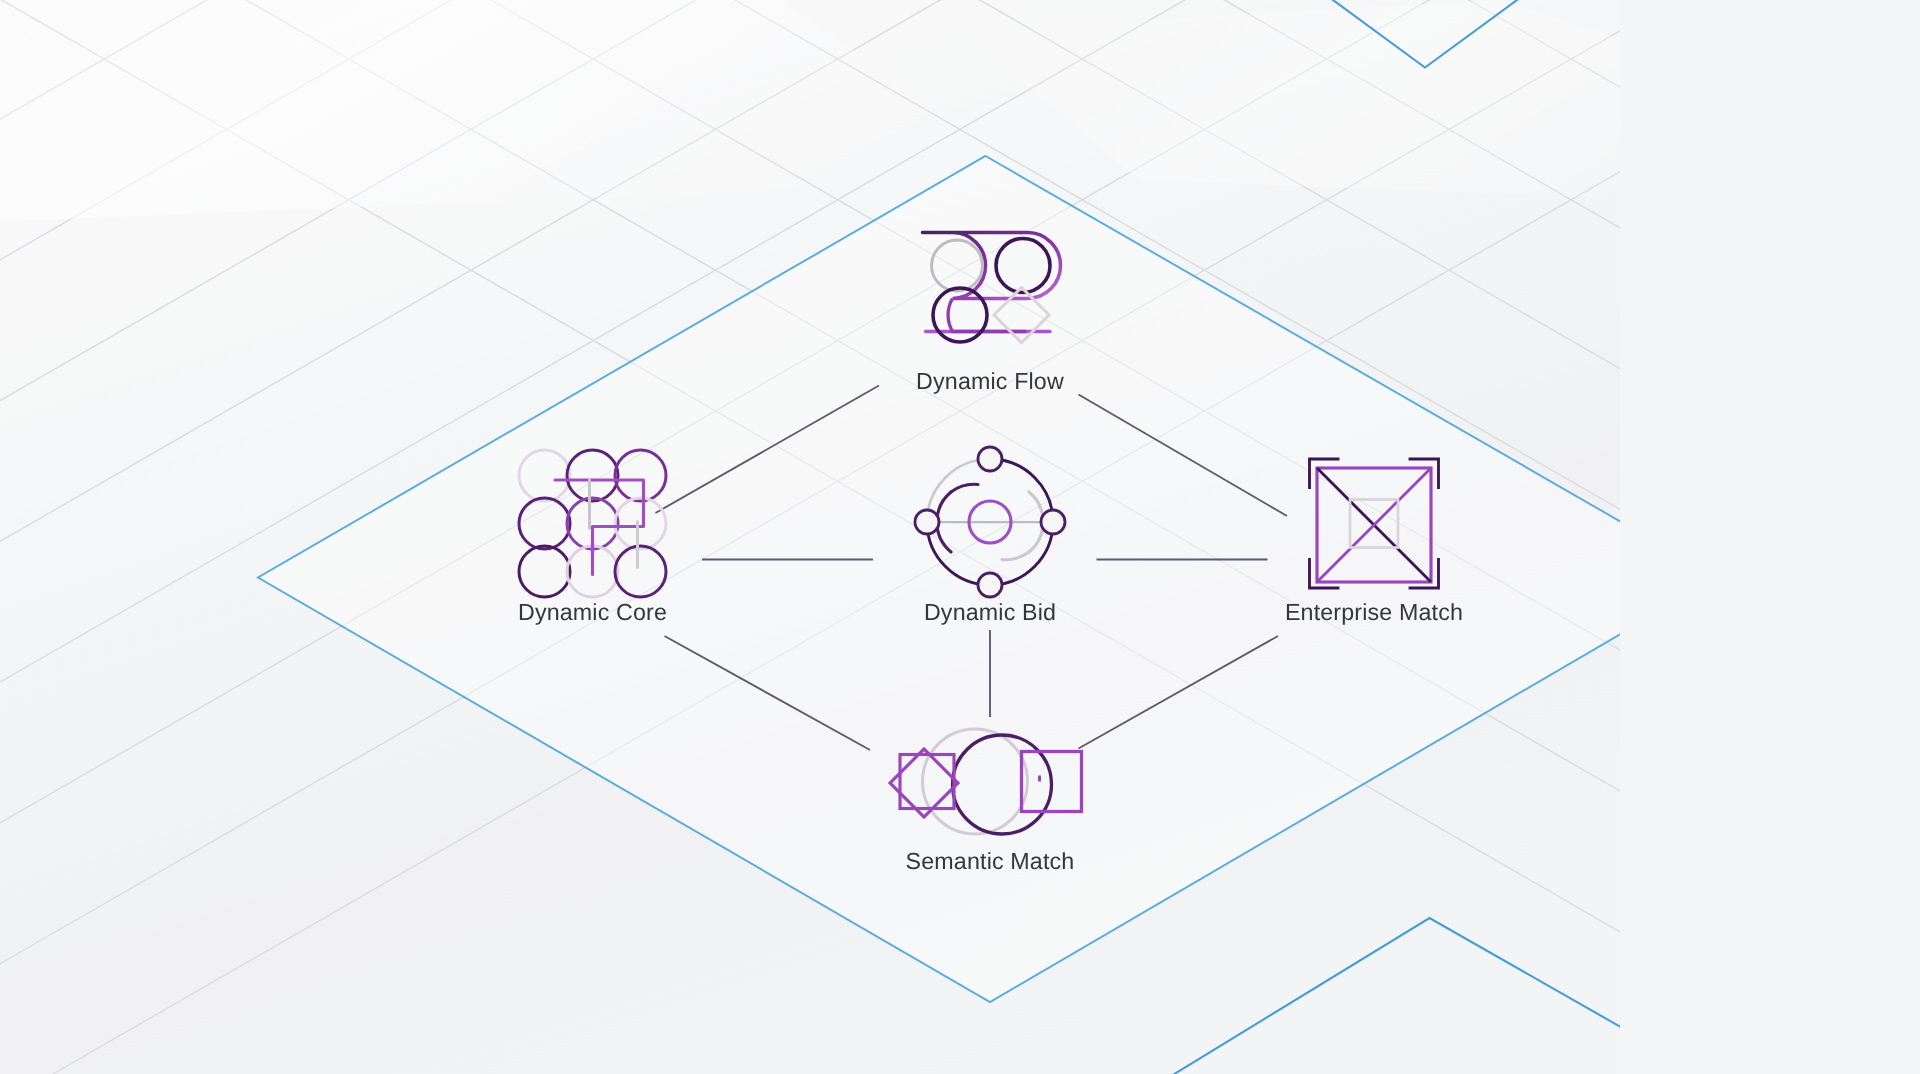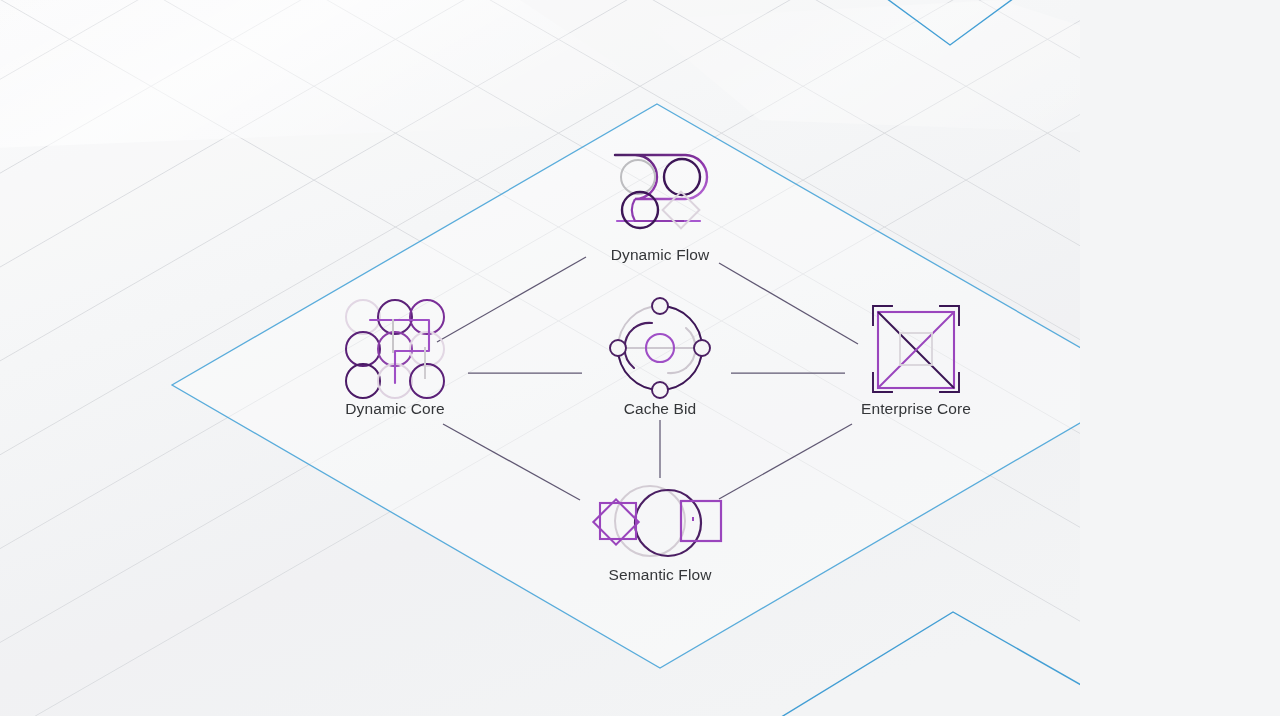--- a/index.html
+++ b/index.html
@@ -185,17 +185,17 @@
       <g transform="translate(-44,1) rotate(45)">
         <rect x="-16" y="-16" width="32" height="32" fill="none" stroke="#9a45bd" stroke-width="2.1"></rect>
       </g>
       <rect x="21" y="-20" width="40" height="40" fill="none" stroke="#9a45bd" stroke-width="2.2"></rect>
       <path d="M 33 0 L 33 -4" stroke="#9a45bd" stroke-width="2"></path>
     </g>
   </svg>
 
   <div class="node-label" style="left:660px;top:246px;">Dynamic Flow</div>
   <div class="node-label" style="left:395px;top:400px;">Dynamic Core</div>
-  <div class="node-label" style="left:660px;top:400px;">Cache Bid</div>
-  <div class="node-label" style="left:916px;top:400px;">Enterprise Core</div>
-  <div class="node-label" style="left:660px;top:566px;">Semantic Flow</div>
+  <div class="node-label" style="left:660px;top:400px;">Dynamic Bid</div>
+  <div class="node-label" style="left:916px;top:400px;">Enterprise Match</div>
+  <div class="node-label" style="left:660px;top:566px;">Semantic Match</div>
 
 </div>
 
 </body></html>

